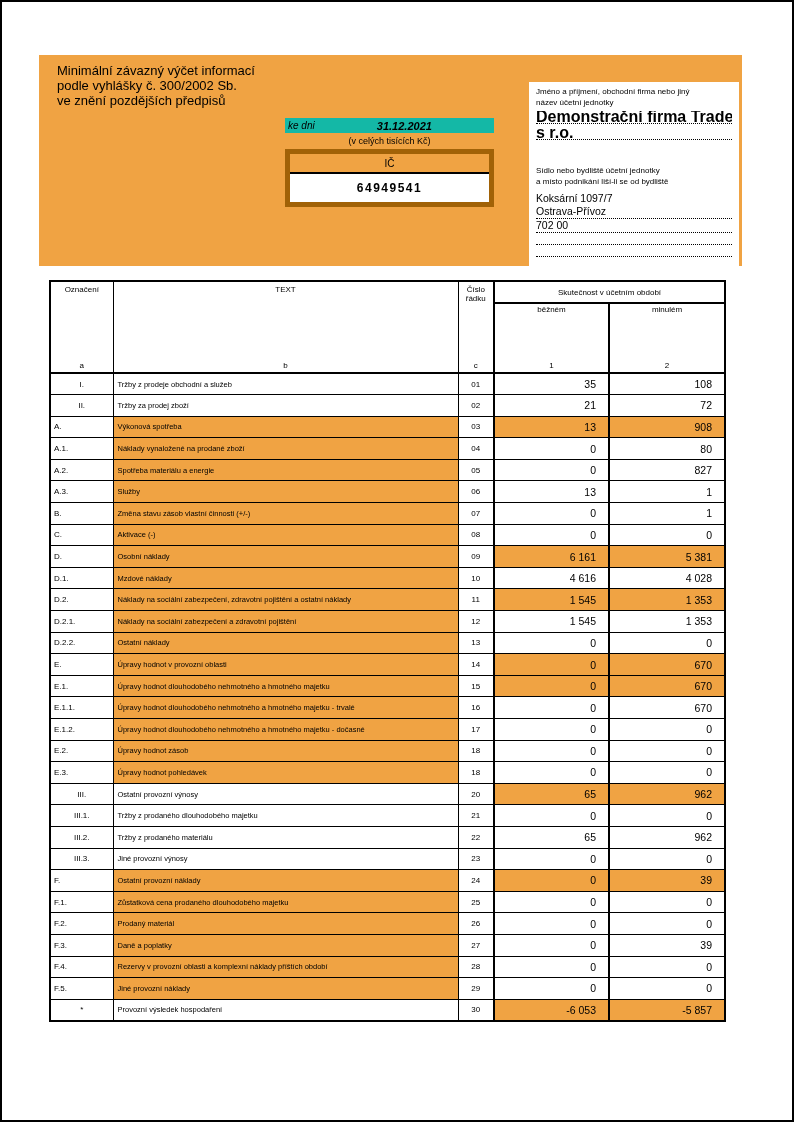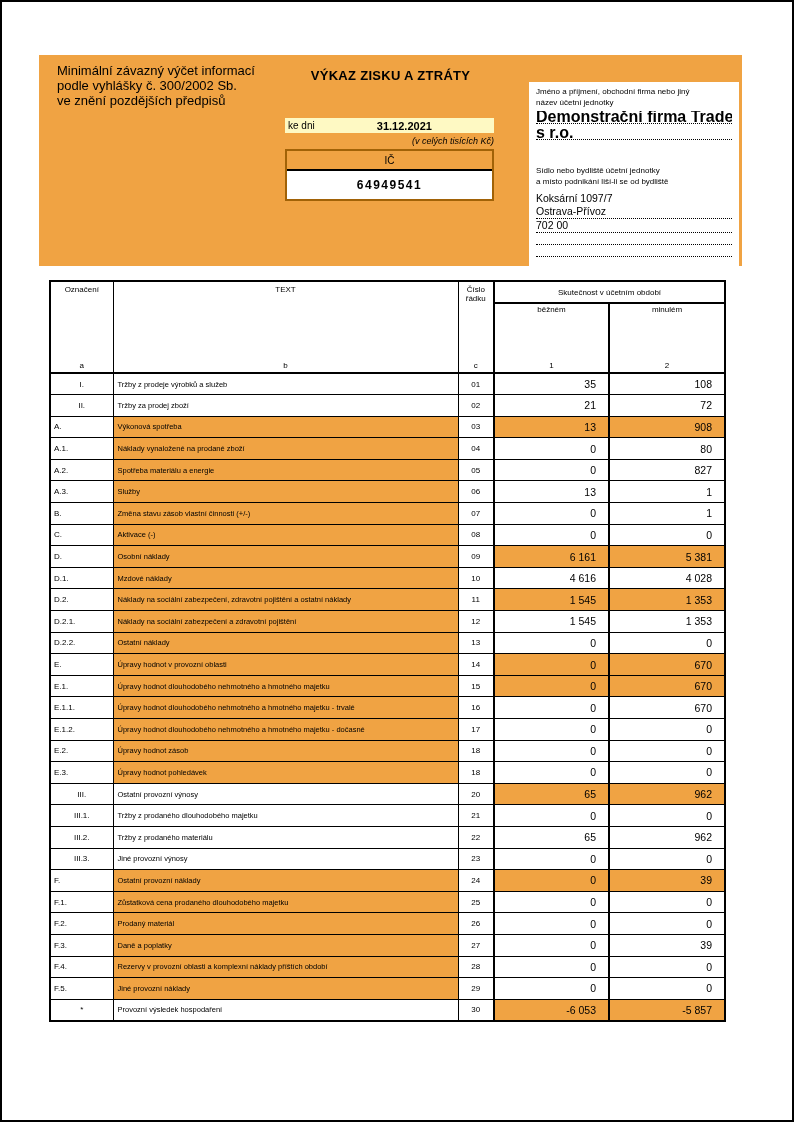--- a/index.html
+++ b/index.html
@@ -36,34 +36,34 @@
   }
   .form-subtitle {
     position: absolute;
     left: 0; top: 29px; width: 100%;
     text-align: center;
     font-size: 11.5px; font-weight: bold;
   }
   .kedni-strip {
     position: absolute;
     left: 246px; top: 63px; width: 209px; height: 15px;
-    background: #fef9c3;
-    display: flex; align-items: center;
+    background: #14b8a6;
+    display: flex; align-items: center; font-style: italic;
   }
   .kedni-label { font-size: 10px; padding-left: 3px; white-space: nowrap; }
   .kedni-date { flex: 1; text-align: center; font-size: 11px; font-weight: bold; }
   .units-note {
     position: absolute;
     left: 246px; top: 81px; width: 209px;
-    text-align: right; font-size: 9px; font-style: italic;
+    text-align: center; font-size: 9px;
   }
   .ic-box {
     position: absolute;
     left: 246px; top: 94px; width: 209px;
-    border: 2px solid #a16207;
+    border: 5px solid #a16207;
     background: #fff;
   }
   .ic-label {
     height: 20px; line-height: 20px;
     background: var(--orange);
     border-bottom: 2px solid #000;
     text-align: center; font-size: 10px;
   }
   .ic-value {
     height: 28px; line-height: 28px;
@@ -150,21 +150,20 @@
 <div class="page">
 
   <div class="header-block">
 
     <div class="legal-note">
       <div>Minimální závazný výčet informací</div>
       <div>podle vyhlášky č. 300/2002 Sb.</div>
       <div>ve znění pozdějších předpisů</div>
     </div>
 
-    <div class="form-title">VÝKAZ ZISKU A ZTRÁTY</div>
 
     <div class="kedni-strip">
       <span class="kedni-label">ke dni</span>
       <span class="kedni-date">31.12.2021</span>
     </div>
 
     <div class="units-note">(v celých tisících Kč)</div>
 
     <div class="ic-box">
       <div class="ic-label">IČ</div>
@@ -232,21 +231,21 @@
           <div class="sub-wrap">
             <span>minulém</span>
             <span>2</span>
           </div>
         </th>
       </tr>
     </thead>
     <tbody>
         <tr>
     <td class="col-a ctr">I.</td>
-    <td class="col-b">Tržby z prodeje výrobků a služeb</td>
+    <td class="col-b">Tržby z prodeje obchodní a služeb</td>
     <td class="col-c">01</td>
     <td class="col-v">35</td>
     <td class="col-v">108</td>
   </tr>
         <tr>
     <td class="col-a ctr">II.</td>
     <td class="col-b">Tržby za prodej zboží</td>
     <td class="col-c">02</td>
     <td class="col-v">21</td>
     <td class="col-v">72</td>

